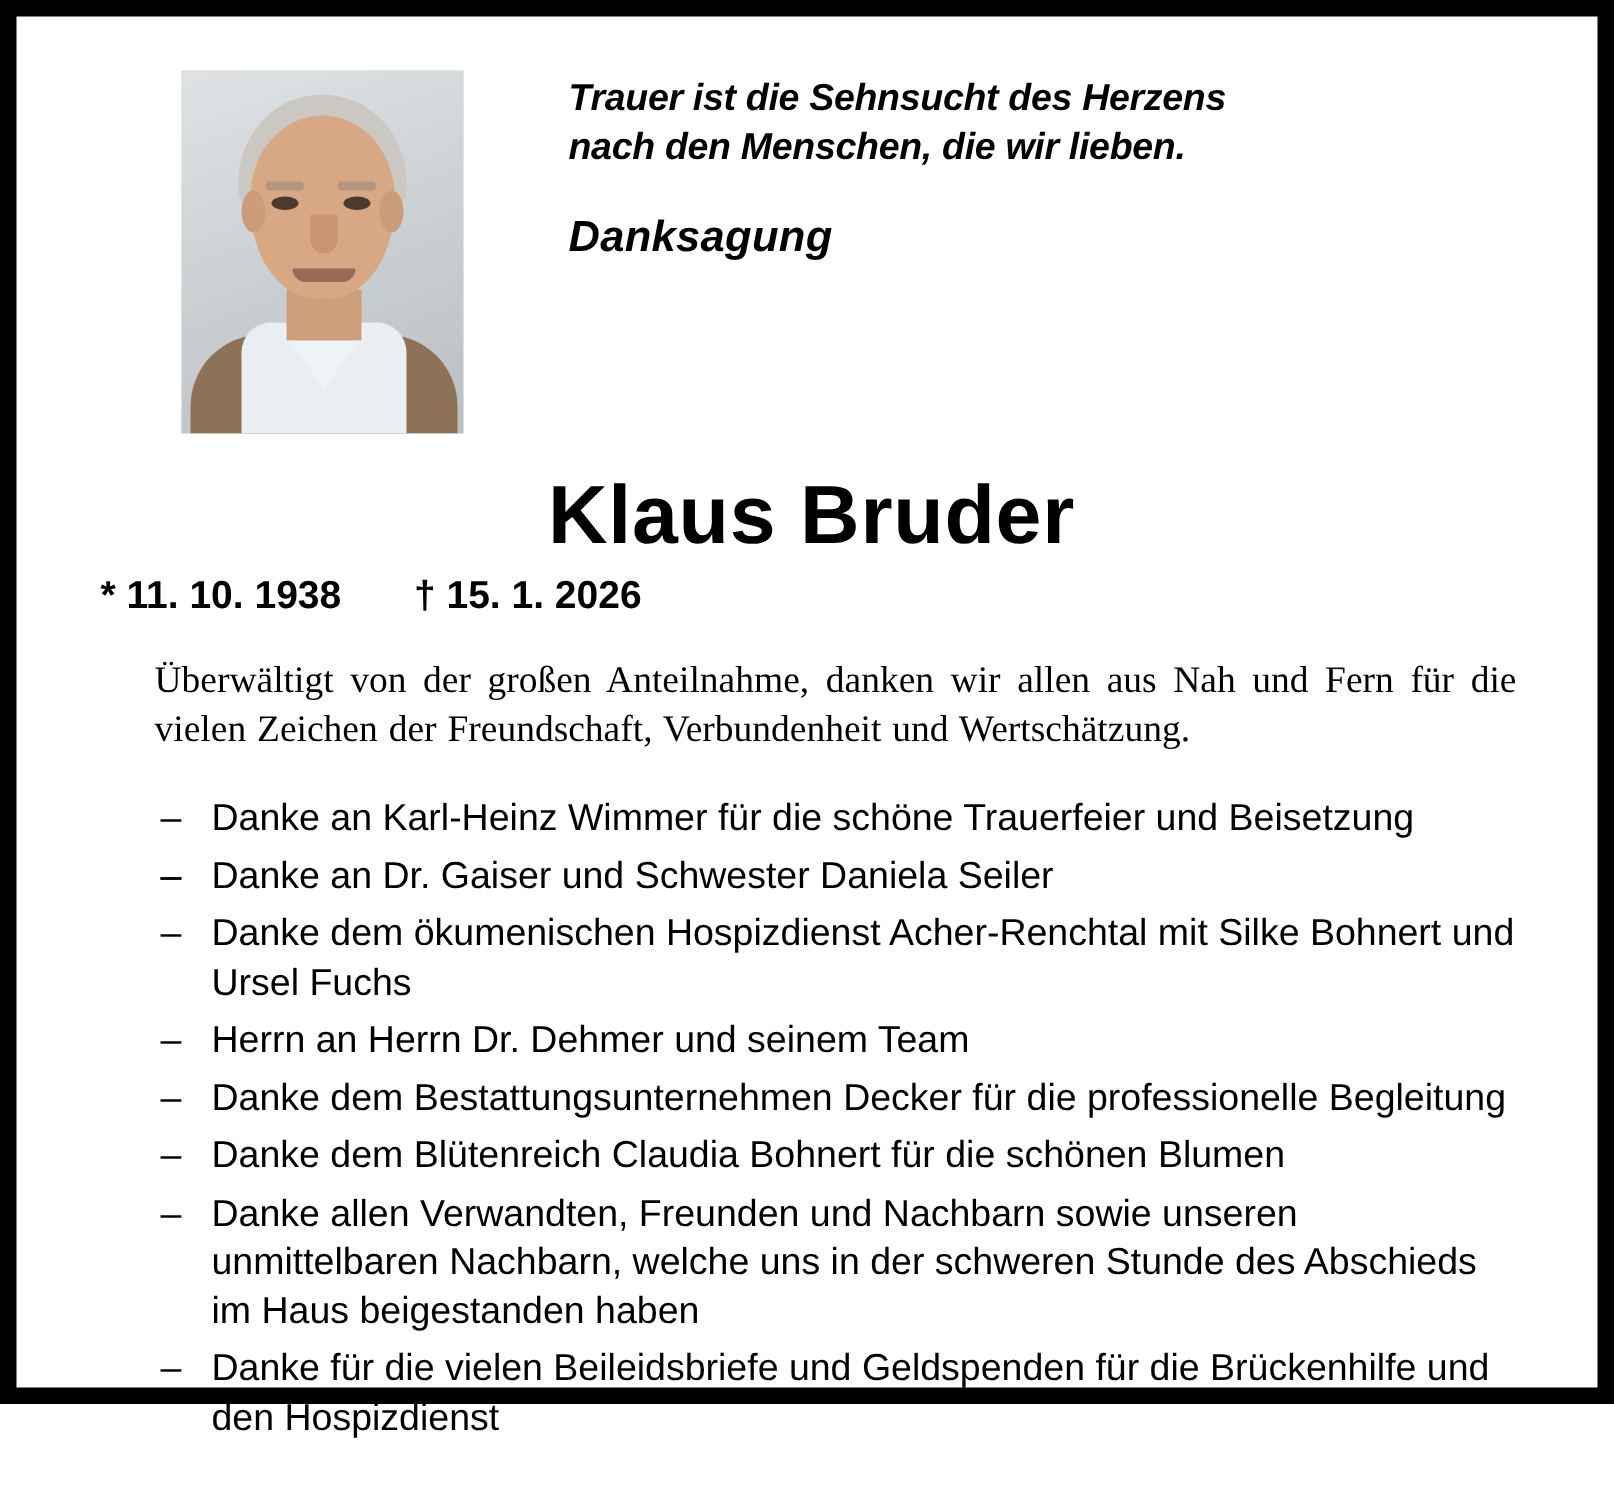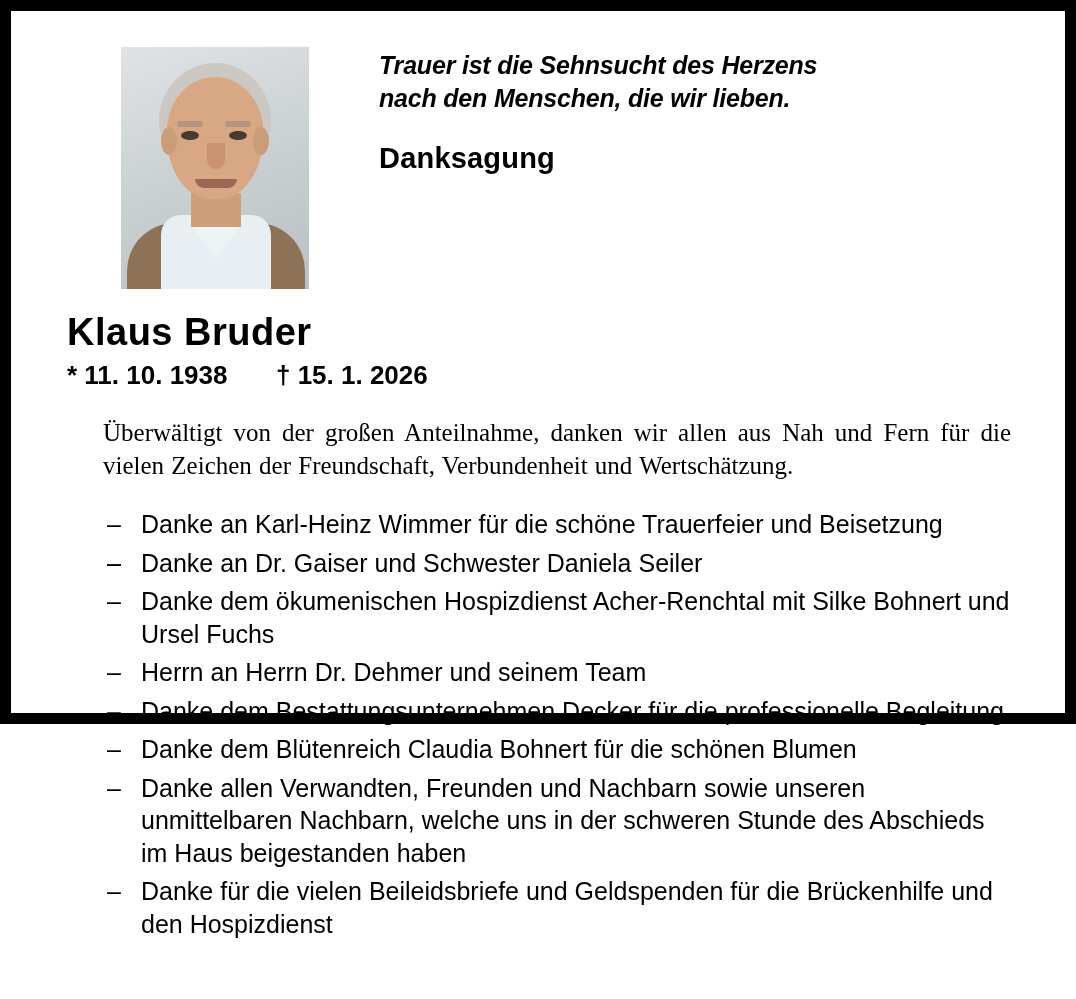--- a/index.html
+++ b/index.html
@@ -11,21 +11,21 @@
     width: 1076px;
     height: 999px;
     font-family: "Liberation Sans", sans-serif;
     color: #000000;
     overflow: hidden;
   }
 
   .notice {
     box-sizing: border-box;
     width: 1076px;
-    height: 724px;
+    height: 936px;
     border: 11px solid #000000;
     background: #ffffff;
     padding: 22px 16px 10px 28px;
   }
 
   .inner {
     box-sizing: border-box;
     width: 100%;
     height: 100%;
     padding: 6px 34px 0 58px;
@@ -153,26 +153,27 @@
     font-style: italic;
     line-height: 1.30;
     letter-spacing: -0.2px;
   }
 
   .danksagung {
     font-size: 29px;
     font-weight: bold;
     margin-top: 28px;
     letter-spacing: 0.2px;
+    font-style: italic;
   }
 
   .name {
-    font-size: 38px;
-    font-weight: bold;
-    text-align: left;
+    font-size: 55px;
+    font-weight: bold;
+    text-align: center;
     margin-top: 22px;
     margin-left: -30px;
     letter-spacing: 0.5px;
   }
 
   .dates {
     text-align: left;
     font-size: 26px;
     font-weight: bold;
     margin-top: 6px;

